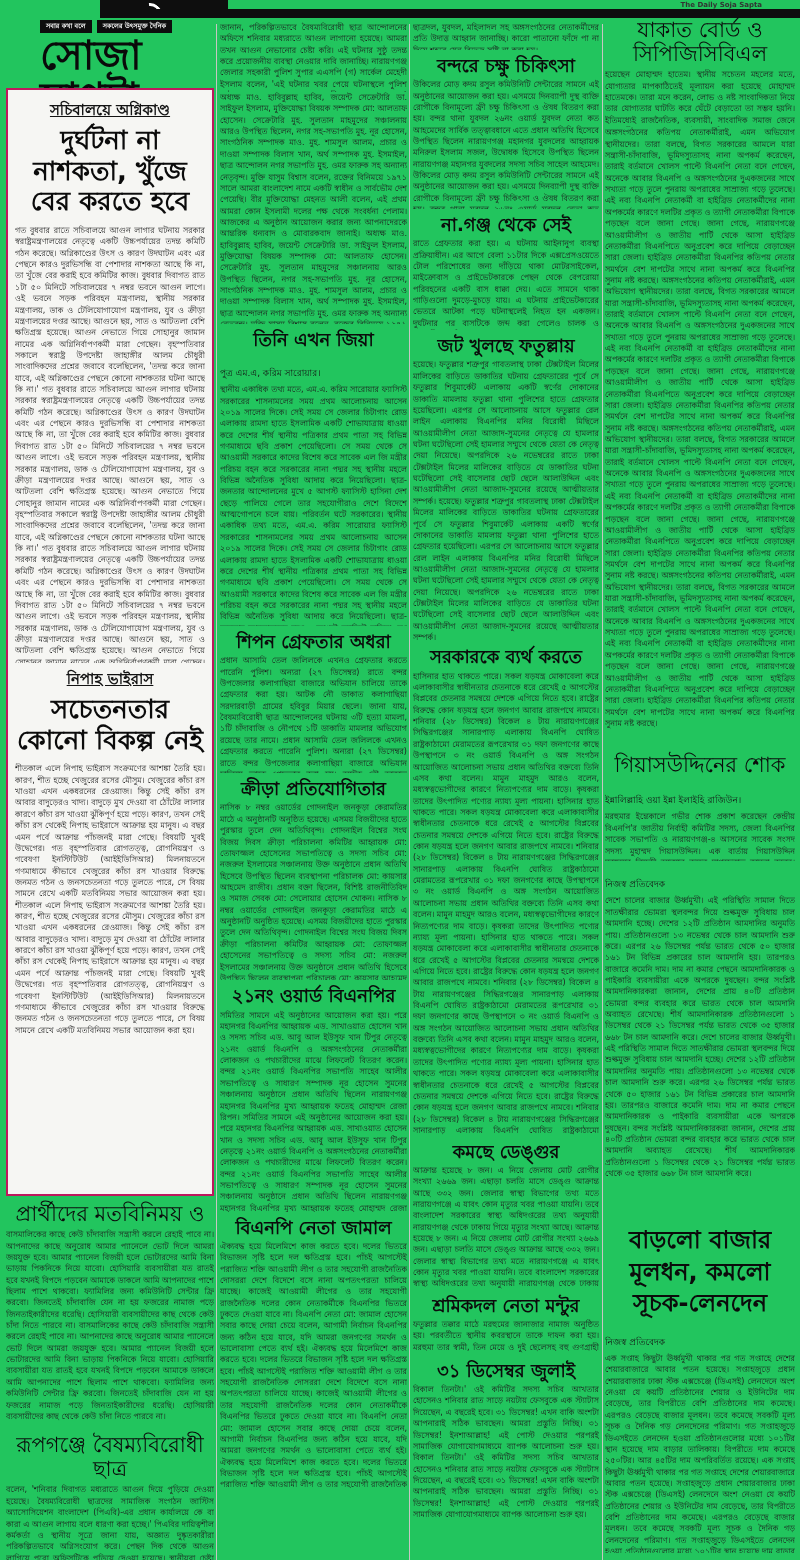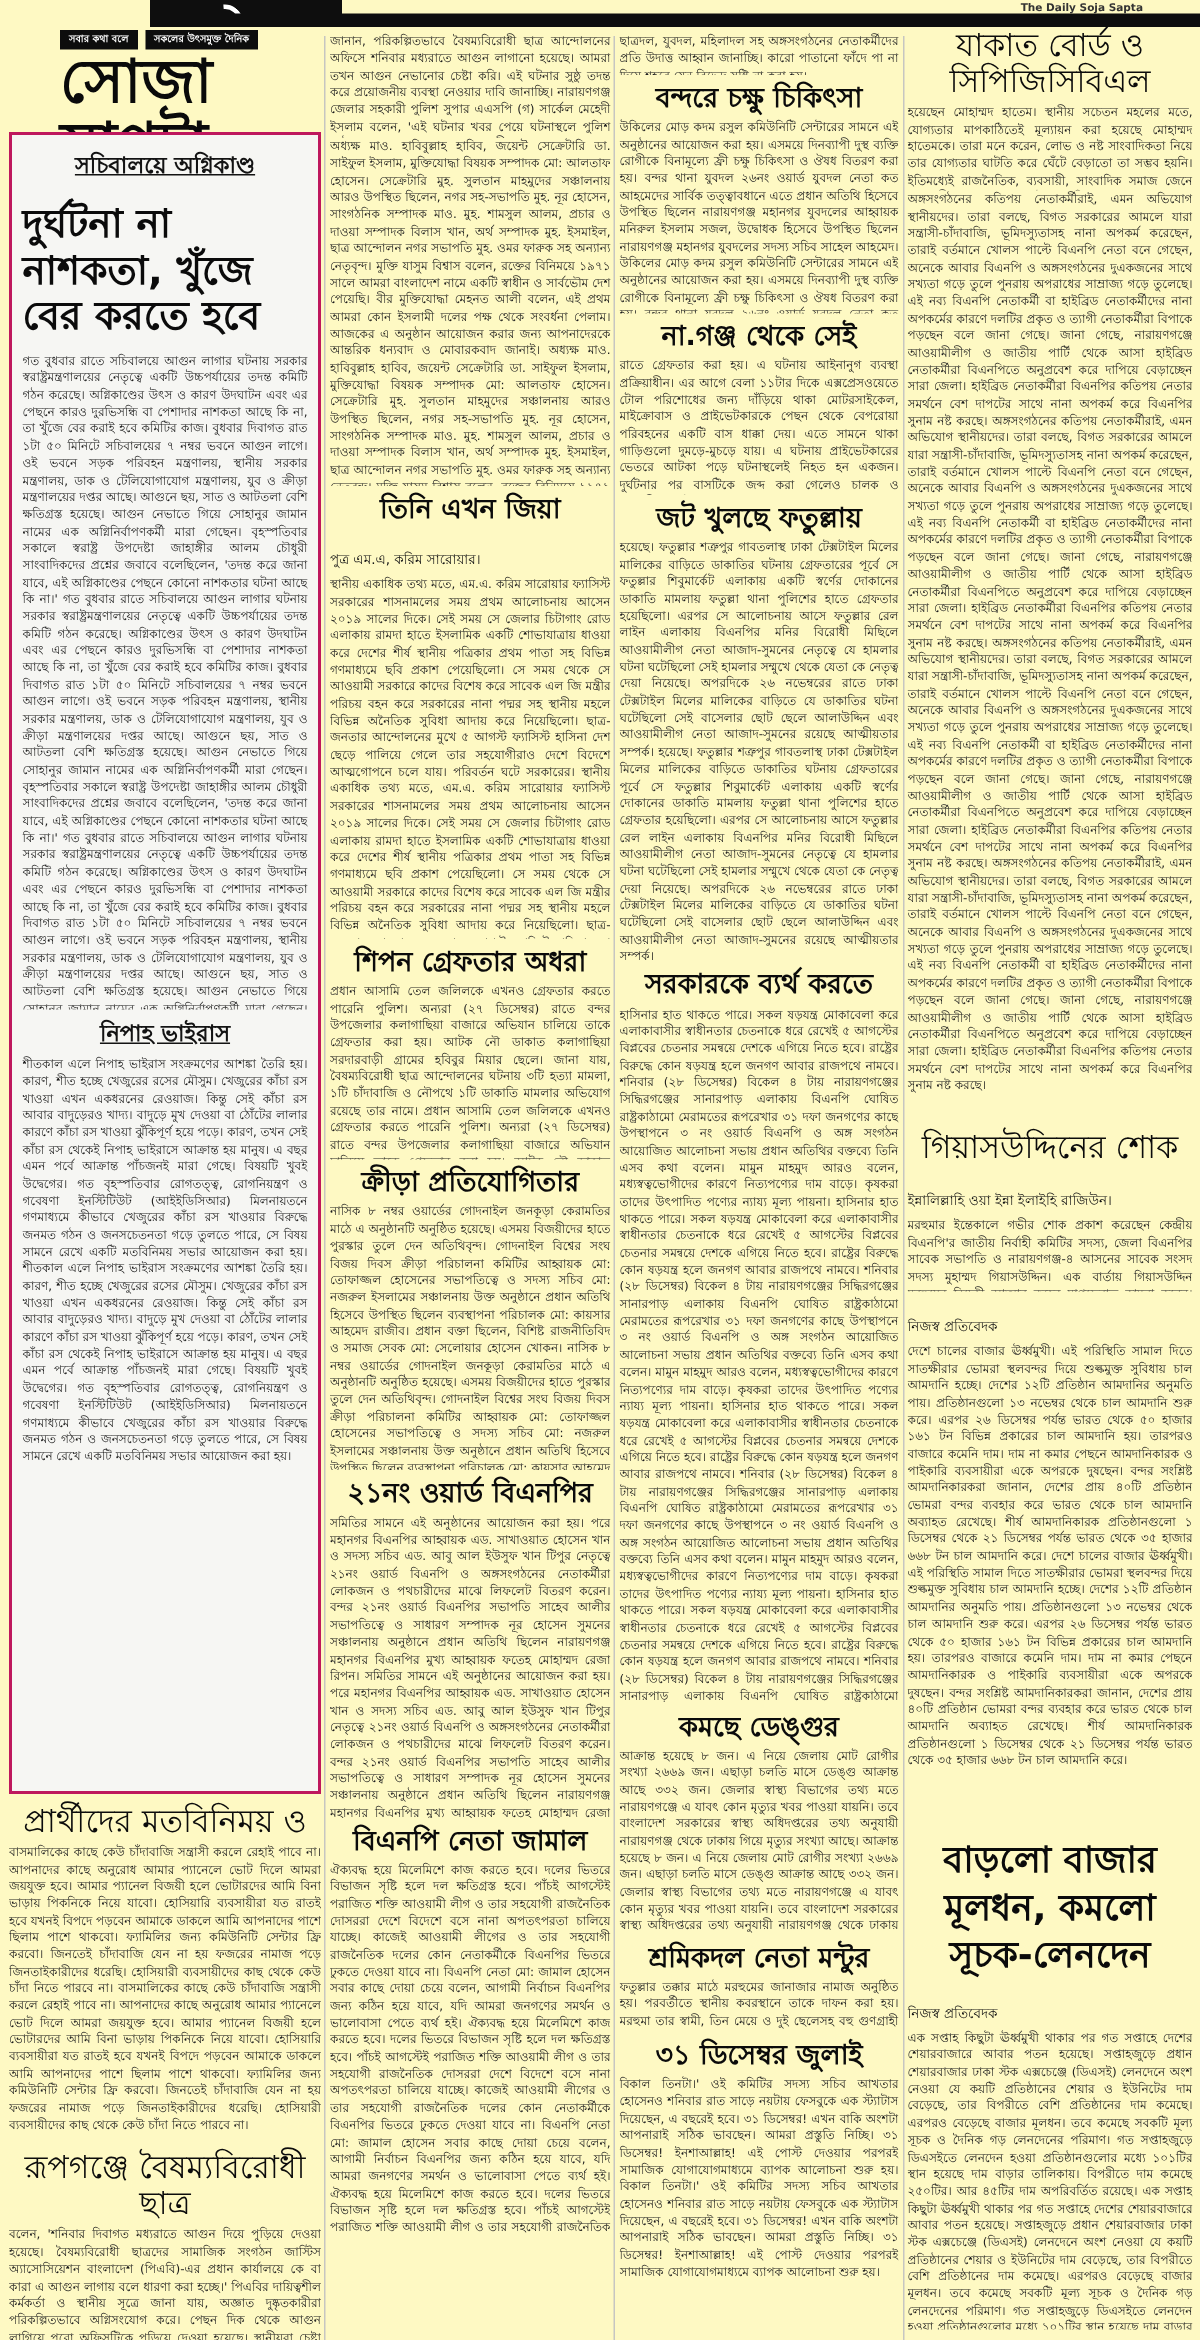--- a/index.html
+++ b/index.html
@@ -1,17 +1,17 @@
 <!DOCTYPE html>
 <html><head>
 <meta charset="utf-8">
 <style>
   html,body{margin:0;padding:0;}
   body{background:#e8e8e6;font-family:"DejaVu Sans","Liberation Sans",sans-serif;}
-  #page{position:relative;width:800px;height:1560px;background:#fef9c3;overflow:hidden;margin:0 auto;color:#131313;}
+  #page{position:relative;width:800px;height:1560px;background:#22c55e;overflow:hidden;margin:0 auto;color:#131313;}
 
   
   .topright-text{position:absolute;right:38px;top:1px;font-size:7px;font-weight:bold;color:#333;}
   .topbar{position:absolute;left:100px;top:9px;right:0;height:9px;background:#0e0e0e;}
   .toplogo{position:absolute;left:100px;top:0;width:128px;height:18px;background:#0e0e0e;overflow:hidden;}
   .toplogo .swoosh{position:absolute;left:38px;top:3px;width:18px;height:18px;border:3px solid #fff;border-radius:50%;border-left-color:transparent;border-bottom-color:transparent;transform:rotate(40deg);}
 
   
   .masthead{position:absolute;left:40px;top:20px;width:198px;}
   .badges{display:flex;gap:5px;align-items:center;}
@@ -23,21 +23,21 @@
   .col{position:absolute;overflow:hidden;}
   #col1{left:6px;top:88px;width:208px;height:1472px;}
   #col2{left:220px;top:22px;width:187px;height:1538px;}
   #col3{left:413px;top:22px;width:186px;height:1538px;}
   #col4{left:605px;top:14px;width:190px;height:1546px;}
   .vrule{position:absolute;top:24px;bottom:0;width:1px;background:#c6c6c1;}
 
   .box{border:2px solid #be185d;padding:4px 7px;height:1096px;overflow:hidden;margin-bottom:6px;background:#f6f6f3;}
 
   .kicker{font-size:15px;font-weight:bold;text-align:center;text-decoration:underline;margin:4px 0 2px;}
-  .h-xl{font-size:26px;font-weight:bold;text-align:left;line-height:1.18;margin:12px 0 8px;color:#0b0b0b;}
+  .h-xl{font-size:26px;font-weight:bold;text-align:center;line-height:1.18;margin:2px 0 8px;color:#0b0b0b;}
   .h-lg{font-size:21px;font-weight:normal;text-align:center;line-height:1.15;margin:4px 0 3px;color:#0b0b0b;}
   .h-md{font-size:18px;font-weight:bold;text-align:center;line-height:1.12;margin:6px 0 3px;color:#0b0b0b;}
   .h-xxl{font-size:24px;font-weight:bold;text-align:center;line-height:1.3;margin:8px 0 2px;color:#0b0b0b;}
   .byline{font-size:9px;font-weight:normal;margin:16px 0 3px;}
   .body{font-size:8px;line-height:1.42;text-align:justify;overflow:hidden;color:#1c1c1c;word-break:break-word;margin:0;}
 </style>
 </head>
 <body>
 
 <div id="page">
@@ -63,20 +63,21 @@
 
   <div id="col1" class="col">
     <div class="box">
       <div>
         <div class="kicker">সচিবালয়ে অগ্নিকাণ্ড</div>
         <div class="h-xl">দুর্ঘটনা না নাশকতা, খুঁজে বের করতে হবে</div>
         <p class="body" style="height:438px;">গত বুধবার রাতে সচিবালয়ে আগুন লাগার ঘটনায় সরকার স্বরাষ্ট্রমন্ত্রণালয়ের নেতৃত্বে একটি উচ্চপর্যায়ের তদন্ত কমিটি গঠন করেছে। অগ্নিকাণ্ডের উৎস ও কারণ উদঘাটন এবং এর পেছনে কারও দুরভিসন্ধি বা পেশাদার নাশকতা আছে কি না, তা খুঁজে বের করাই হবে কমিটির কাজ। বুধবার দিবাগত রাত ১টা ৫০ মিনিটে সচিবালয়ের ৭ নম্বর ভবনে আগুন লাগে। ওই ভবনে সড়ক পরিবহন মন্ত্রণালয়, স্থানীয় সরকার মন্ত্রণালয়, ডাক ও টেলিযোগাযোগ মন্ত্রণালয়, যুব ও ক্রীড়া মন্ত্রণালয়ের দপ্তর আছে। আগুনে ছয়, সাত ও আটতলা বেশি ক্ষতিগ্রস্ত হয়েছে। আগুন নেভাতে গিয়ে সোহানুর জামান নামের এক অগ্নিনির্বাপণকর্মী মারা গেছেন। বৃহস্পতিবার সকালে স্বরাষ্ট্র উপদেষ্টা জাহাঙ্গীর আলম চৌধুরী সাংবাদিকদের প্রশ্নের জবাবে বলেছিলেন, 'তদন্ত করে জানা যাবে, এই অগ্নিকাণ্ডের পেছনে কোনো নাশকতার ঘটনা আছে কি না।' গত বুধবার রাতে সচিবালয়ে আগুন লাগার ঘটনায় সরকার স্বরাষ্ট্রমন্ত্রণালয়ের নেতৃত্বে একটি উচ্চপর্যায়ের তদন্ত কমিটি গঠন করেছে। অগ্নিকাণ্ডের উৎস ও কারণ উদঘাটন এবং এর পেছনে কারও দুরভিসন্ধি বা পেশাদার নাশকতা আছে কি না, তা খুঁজে বের করাই হবে কমিটির কাজ। বুধবার দিবাগত রাত ১টা ৫০ মিনিটে সচিবালয়ের ৭ নম্বর ভবনে আগুন লাগে। ওই ভবনে সড়ক পরিবহন মন্ত্রণালয়, স্থানীয় সরকার মন্ত্রণালয়, ডাক ও টেলিযোগাযোগ মন্ত্রণালয়, যুব ও ক্রীড়া মন্ত্রণালয়ের দপ্তর আছে। আগুনে ছয়, সাত ও আটতলা বেশি ক্ষতিগ্রস্ত হয়েছে। আগুন নেভাতে গিয়ে সোহানুর জামান নামের এক অগ্নিনির্বাপণকর্মী মারা গেছেন। বৃহস্পতিবার সকালে স্বরাষ্ট্র উপদেষ্টা জাহাঙ্গীর আলম চৌধুরী সাংবাদিকদের প্রশ্নের জবাবে বলেছিলেন, 'তদন্ত করে জানা যাবে, এই অগ্নিকাণ্ডের পেছনে কোনো নাশকতার ঘটনা আছে কি না।' গত বুধবার রাতে সচিবালয়ে আগুন লাগার ঘটনায় সরকার স্বরাষ্ট্রমন্ত্রণালয়ের নেতৃত্বে একটি উচ্চপর্যায়ের তদন্ত কমিটি গঠন করেছে। অগ্নিকাণ্ডের উৎস ও কারণ উদঘাটন এবং এর পেছনে কারও দুরভিসন্ধি বা পেশাদার নাশকতা আছে কি না, তা খুঁজে বের করাই হবে কমিটির কাজ। বুধবার দিবাগত রাত ১টা ৫০ মিনিটে সচিবালয়ের ৭ নম্বর ভবনে আগুন লাগে। ওই ভবনে সড়ক পরিবহন মন্ত্রণালয়, স্থানীয় সরকার মন্ত্রণালয়, ডাক ও টেলিযোগাযোগ মন্ত্রণালয়, যুব ও ক্রীড়া মন্ত্রণালয়ের দপ্তর আছে। আগুনে ছয়, সাত ও আটতলা বেশি ক্ষতিগ্রস্ত হয়েছে। আগুন নেভাতে গিয়ে সোহানুর জামান নামের এক অগ্নিনির্বাপণকর্মী মারা গেছেন। বৃহস্পতিবার সকালে স্বরাষ্ট্র উপদেষ্টা জাহাঙ্গীর আলম চৌধুরী সাংবাদিকদের প্রশ্নের জবাবে বলেছিলেন, 'তদন্ত করে জানা যাবে, এই অগ্নিকাণ্ডের পেছনে কোনো নাশকতার ঘটনা আছে কি না।'</p>
       </div>
       <div>
         <div class="kicker">নিপাহ ভাইরাস</div>
+        <div class="h-xl">সচেতনতার কোনো বিকল্প নেই</div>
         <p class="body" style="height:330px;">শীতকাল এলে নিপাহ ভাইরাস সংক্রমণের আশঙ্কা তৈরি হয়। কারণ, শীত হচ্ছে খেজুরের রসের মৌসুম। খেজুরের কাঁচা রস খাওয়া এখন একধরনের রেওয়াজ। কিন্তু সেই কাঁচা রস আবার বাদুড়েরও খাদ্য। বাদুড়ে মুখ দেওয়া বা ঠোঁটের লালার কারণে কাঁচা রস খাওয়া ঝুঁকিপূর্ণ হয়ে পড়ে। কারণ, তখন সেই কাঁচা রস থেকেই নিপাহ ভাইরাসে আক্রান্ত হয় মানুষ। এ বছর এমন পর্বে আক্রান্ত পাঁচজনই মারা গেছে। বিষয়টি খুবই উদ্বেগের। গত বৃহস্পতিবার রোগতত্ত্ব, রোগনিয়ন্ত্রণ ও গবেষণা ইনস্টিটিউট (আইইডিসিআর) মিলনায়তনে গণমাধ্যমে কীভাবে খেজুরের কাঁচা রস খাওয়ার বিরুদ্ধে জনমত গঠন ও জনসচেতনতা গড়ে তুলতে পারে, সে বিষয় সামনে রেখে একটি মতবিনিময় সভার আয়োজন করা হয়। শীতকাল এলে নিপাহ ভাইরাস সংক্রমণের আশঙ্কা তৈরি হয়। কারণ, শীত হচ্ছে খেজুরের রসের মৌসুম। খেজুরের কাঁচা রস খাওয়া এখন একধরনের রেওয়াজ। কিন্তু সেই কাঁচা রস আবার বাদুড়েরও খাদ্য। বাদুড়ে মুখ দেওয়া বা ঠোঁটের লালার কারণে কাঁচা রস খাওয়া ঝুঁকিপূর্ণ হয়ে পড়ে। কারণ, তখন সেই কাঁচা রস থেকেই নিপাহ ভাইরাসে আক্রান্ত হয় মানুষ। এ বছর এমন পর্বে আক্রান্ত পাঁচজনই মারা গেছে। বিষয়টি খুবই উদ্বেগের। গত বৃহস্পতিবার রোগতত্ত্ব, রোগনিয়ন্ত্রণ ও গবেষণা ইনস্টিটিউট (আইইডিসিআর) মিলনায়তনে গণমাধ্যমে কীভাবে খেজুরের কাঁচা রস খাওয়ার বিরুদ্ধে জনমত গঠন ও জনসচেতনতা গড়ে তুলতে পারে, সে বিষয় সামনে রেখে একটি মতবিনিময় সভার আয়োজন করা হয়।</p>
       </div>
     </div>
     <div>
       <div class="h-lg">প্রার্থীদের মতবিনিময় ও</div>
       <p class="body" style="height:200px;">বাসমালিকের কাছে কেউ চাঁদাবাজি সন্ত্রাসী করলে রেহাই পাবে না। আপনাদের কাছে অনুরোধ আমার প্যানেলে ভোট দিলে আমরা জয়যুক্ত হবে। আমার প্যানেল বিজয়ী হলে ভোটারদের আমি বিনা ভাড়ায় পিকনিকে নিয়ে যাবো। হোসিয়ারি ব্যবসায়ীরা যত রাতই হবে যখনই বিপদে পড়বেন আমাকে ডাকলে আমি আপনাদের পাশে ছিলাম পাশে থাকবো। ফ্যামিলির জন্য কমিউনিটি সেন্টার ফ্রি করবো। জিনতেই চাঁদাবাজি যেন না হয় ফজরের নামাজ পড়ে জিনতাইকারীদের ধরেছি। হোসিয়ারী ব্যবসায়ীদের কাছ থেকে কেউ চাঁদা নিতে পারবে না। বাসমালিকের কাছে কেউ চাঁদাবাজি সন্ত্রাসী করলে রেহাই পাবে না। আপনাদের কাছে অনুরোধ আমার প্যানেলে ভোট দিলে আমরা জয়যুক্ত হবে। আমার প্যানেল বিজয়ী হলে ভোটারদের আমি বিনা ভাড়ায় পিকনিকে নিয়ে যাবো। হোসিয়ারি ব্যবসায়ীরা যত রাতই হবে যখনই বিপদে পড়বেন আমাকে ডাকলে আমি আপনাদের পাশে ছিলাম পাশে থাকবো। ফ্যামিলির জন্য কমিউনিটি সেন্টার ফ্রি করবো। জিনতেই চাঁদাবাজি যেন না হয় ফজরের নামাজ পড়ে জিনতাইকারীদের ধরেছি। হোসিয়ারী ব্যবসায়ীদের কাছ থেকে কেউ চাঁদা নিতে পারবে না।</p>
     </div>
     <div>
       <div class="h-lg">রূপগঞ্জে বৈষম্যবিরোধী ছাত্র</div>
       <p class="body" style="height:130px;">বলেন, 'শনিবার দিবাগত মধ্যরাতে আগুন দিয়ে পুড়িয়ে দেওয়া হয়েছে। বৈষম্যবিরোধী ছাত্রদের সামাজিক সংগঠন জাস্টিস অ্যাসোসিয়েশন বাংলাদেশ (পিএবি)-এর প্রধান কার্যালয়ে কে বা কারা এ আগুন লাগায় বলে ধারণা করা হচ্ছে।' পিএবির দায়িত্বশীল কর্মকর্তা ও স্থানীয় সূত্রে জানা যায়, অজ্ঞাত দুষ্কৃতকারীরা পরিকল্পিতভাবে অগ্নিসংযোগ করে। পেছন দিক থেকে আগুন লাগিয়ে পুরো অফিসটিকে পুড়িয়ে দেওয়া হয়েছে। স্থানীয়রা চেষ্টা করেও আগুন নিয়ন্ত্রণে আনতে ব্যর্থ হয়। বলেন, 'শনিবার দিবাগত মধ্যরাতে আগুন দিয়ে পুড়িয়ে দেওয়া হয়েছে। বৈষম্যবিরোধী ছাত্রদের সামাজিক সংগঠন জাস্টিস অ্যাসোসিয়েশন বাংলাদেশ (পিএবি)-এর প্রধান কার্যালয়ে কে বা কারা এ আগুন লাগায় বলে ধারণা করা হচ্ছে।' পিএবির দায়িত্বশীল কর্মকর্তা ও স্থানীয় সূত্রে জানা যায়, অজ্ঞাত দুষ্কৃতকারীরা পরিকল্পিতভাবে অগ্নিসংযোগ করে। পেছন দিক থেকে আগুন লাগিয়ে পুরো অফিসটিকে পুড়িয়ে দেওয়া হয়েছে। স্থানীয়রা চেষ্টা করেও আগুন নিয়ন্ত্রণে আনতে ব্যর্থ হয়।</p>

